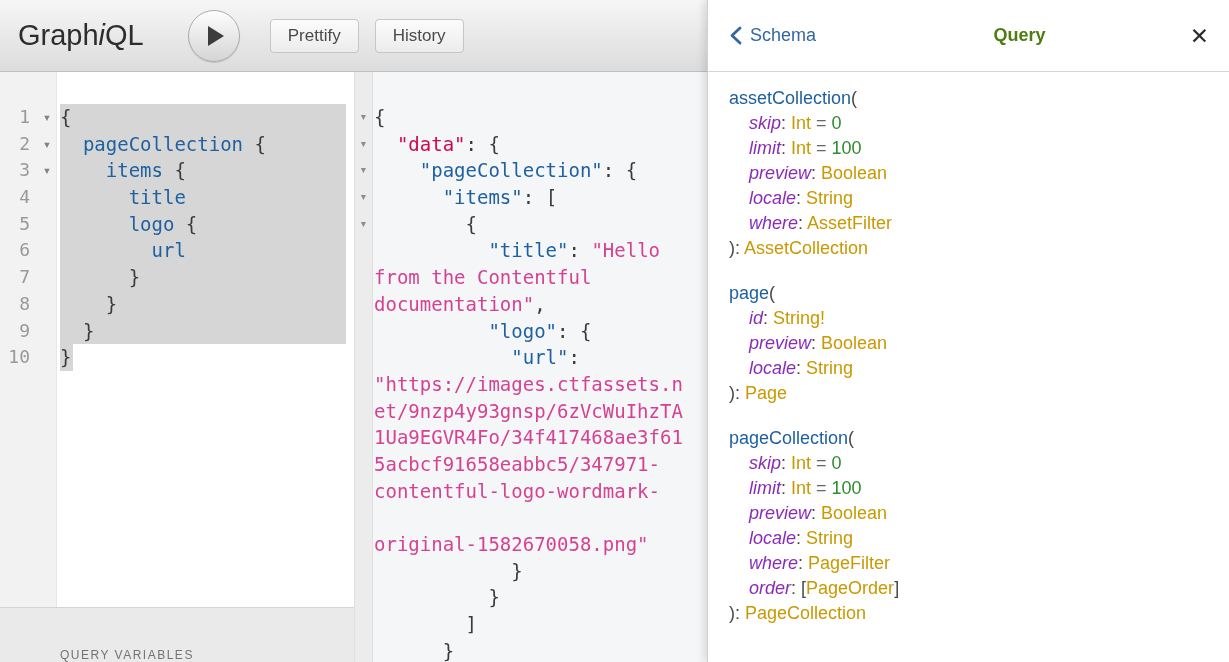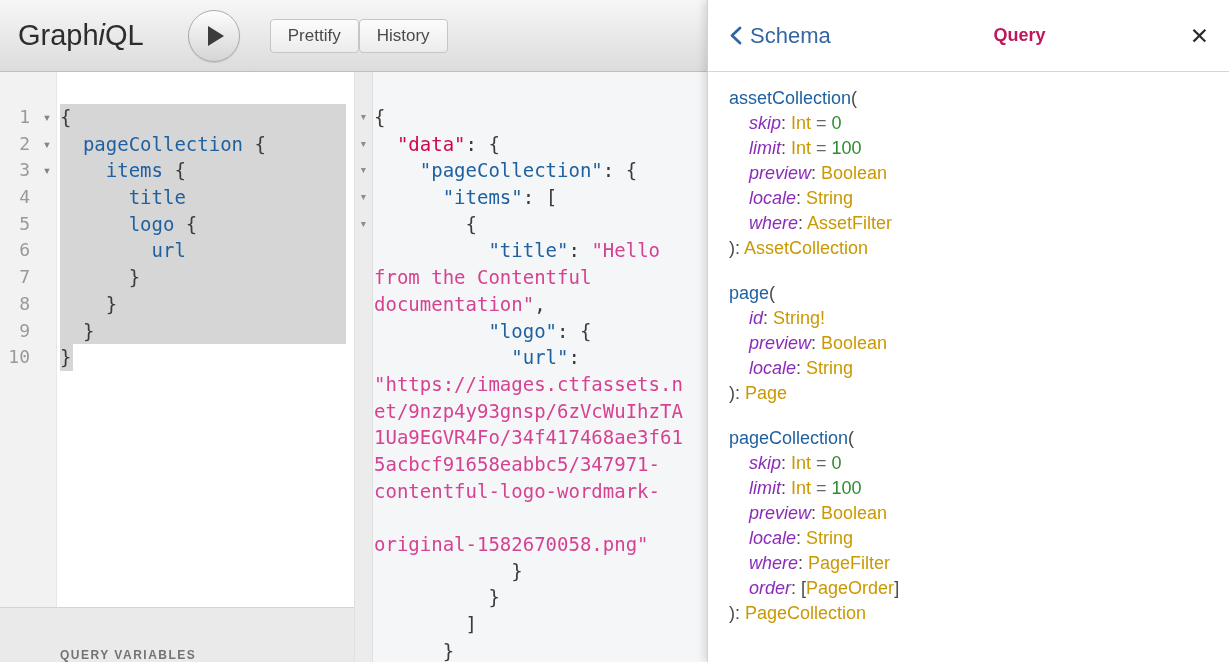--- a/index.html
+++ b/index.html
@@ -15,41 +15,41 @@
   .exec-btn { width:52px; height:52px; border-radius:50%; margin-left:44px; cursor:pointer;
               background:linear-gradient(#fdfdfd,#d5d5d5); border:1px solid #ababab;
               display:flex; align-items:center; justify-content:center;
               box-shadow: inset 0 1px 0 rgba(255,255,255,.8), 0 1px 1px rgba(0,0,0,.12); }
   .play-tri { width:0; height:0; border-left:16px solid #3c3c3c;
               border-top:10px solid transparent; border-bottom:10px solid transparent; margin-left:5px; }
   .tb-btn { height:34px; padding:0 17px; font-size:17px; color:#4a4a4a; cursor:pointer;
             background:linear-gradient(#fcfcfc,#ececec); border:1px solid #c6c6c6; border-radius:4px;
             font-family:inherit; }
   .tb-btn.prettify { margin-left:30px;text-align:center; }
-  .tb-btn.history  { }
+  .tb-btn.history  { margin-left:16px; }
 
   .panes { flex:1; display:flex; min-height:0; }
 
   
   .qpane { width:355px; flex:0 0 355px; display:flex; flex-direction:column; background:#fff;
            border-right:1px solid #e0e0e0; }
   .qscroll { flex:1; position:relative; overflow:hidden; padding-top:32px; }
   .qscroll::before { content:""; position:absolute; z-index:0; left:0; top:0; bottom:0; width:56px;
                      background:#f2f2f2; border-right:1px solid #e7e7e7; }
   .sel-a { position:absolute; z-index:1; left:60px; top:32px;  width:286px; height:240.3px; background:var(--selection); }
   .sel-b { position:absolute; z-index:1; left:60px; top:272.3px; width:13px;  height:26.7px;  background:var(--selection); }
   .ed-line { position:relative; z-index:2; display:flex; height:26.7px;
              font-family:"DejaVu Sans Mono", monospace; font-size:19px; line-height:26.7px; }
   .ln   { width:38px; flex:0 0 38px; text-align:right; padding-right:8px; color:var(--linenum); font-size:18px; }
   .fold { width:18px; flex:0 0 18px; text-align:center; color:#838383; font-size:14px; }
   .ed-line .code { margin-left:4px; white-space:pre; }
   .code span { white-space:pre; }
   .vars-bar { flex:0 0 40px; background:#eaeaea; border-top:1px solid #d4d4d4;
               display:flex; align-items:center; padding-left:60px; cursor:pointer; }
-  .vars-label { font-size:12px; font-weight:bold; letter-spacing:1.5px; color:#737373;margin-top:40px; }
+  .vars-label { font-size:12px; font-weight:normal; letter-spacing:1.5px; color:#737373;margin-top:40px; }
 
   
   .rpane { flex:1; position:relative; background:#f5f6f8; overflow:hidden; padding-top:32px; }
   .rpane::before { content:""; position:absolute; z-index:0; left:0; top:0; bottom:0; width:17px;
                    background:#ececec; border-right:1px solid #e0e0e0; }
   .r-line { position:relative; z-index:2; display:flex; height:26.7px;
             font-family:"DejaVu Sans Mono", monospace; font-size:19px; line-height:26.7px; }
   .rfold { width:17px; flex:0 0 17px; text-align:center; color:#8d8d8d; font-size:13px; }
   .r-line .code { margin-left:2px; white-space:pre; }
 
@@ -58,23 +58,23 @@
   .tk-prop { color:var(--property); }
   .tk-def  { color:var(--def); }
   .tk-str  { color:var(--string); }
 
   
   .doc { width:522px; flex:0 0 522px; background:#fff; border-left:1px solid #d0d0d0;
          box-shadow:-3px 0 8px rgba(0,0,0,.12); display:flex; flex-direction:column; position:relative; z-index:5; }
   .doc-header { flex:0 0 72px; height:72px; border-bottom:1px solid #d6d6d6; position:relative;
                 display:flex; align-items:center; }
   .back { display:flex; align-items:center; gap:8px; margin-left:22px; cursor:pointer;
-          color:var(--backlink); font-size:22px; }
+          color:var(--backlink); font-size:18px; }
   .doc-title { position:absolute; left:102px; right:0; text-align:center;
-               font-weight:bold; font-size:18px; color:#be185d; }
+               font-weight:bold; font-size:18px; color:#4d7c0f; }
   .doc-close { position:absolute; right:20px; top:50%; transform:translateY(-50%);
                font-size:23px; color:#2c2c2c; cursor:pointer; line-height:1; }
   .doc-body { flex:1; overflow:hidden; padding:14px 20px 0 21px; font-size:18px; line-height:25px; }
   .doc-field { margin-bottom:20px; }
   .doc-line { white-space:pre-wrap; }
   .doc-line.arg { padding-left:20px; }
   .fname { color:var(--property); cursor:pointer; }
   .aname { color:var(--arg);font-style:italic; }
   .tname { color:var(--type); cursor:pointer; }
   .dpn   { color:#4a4a4a; }

